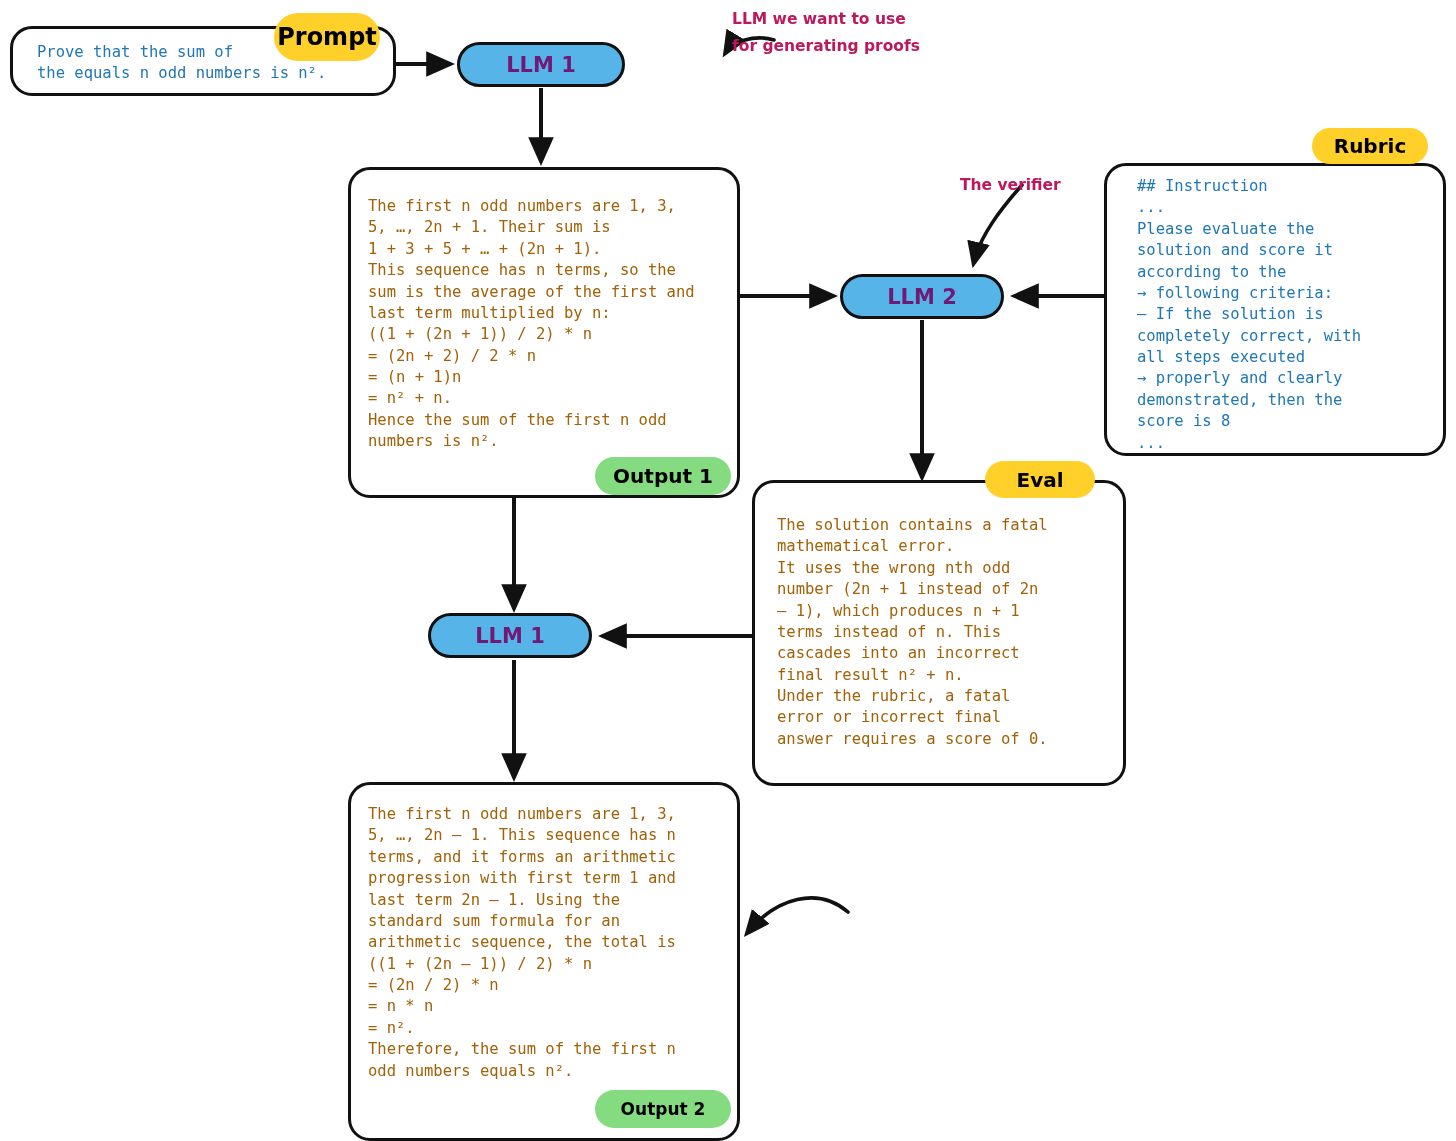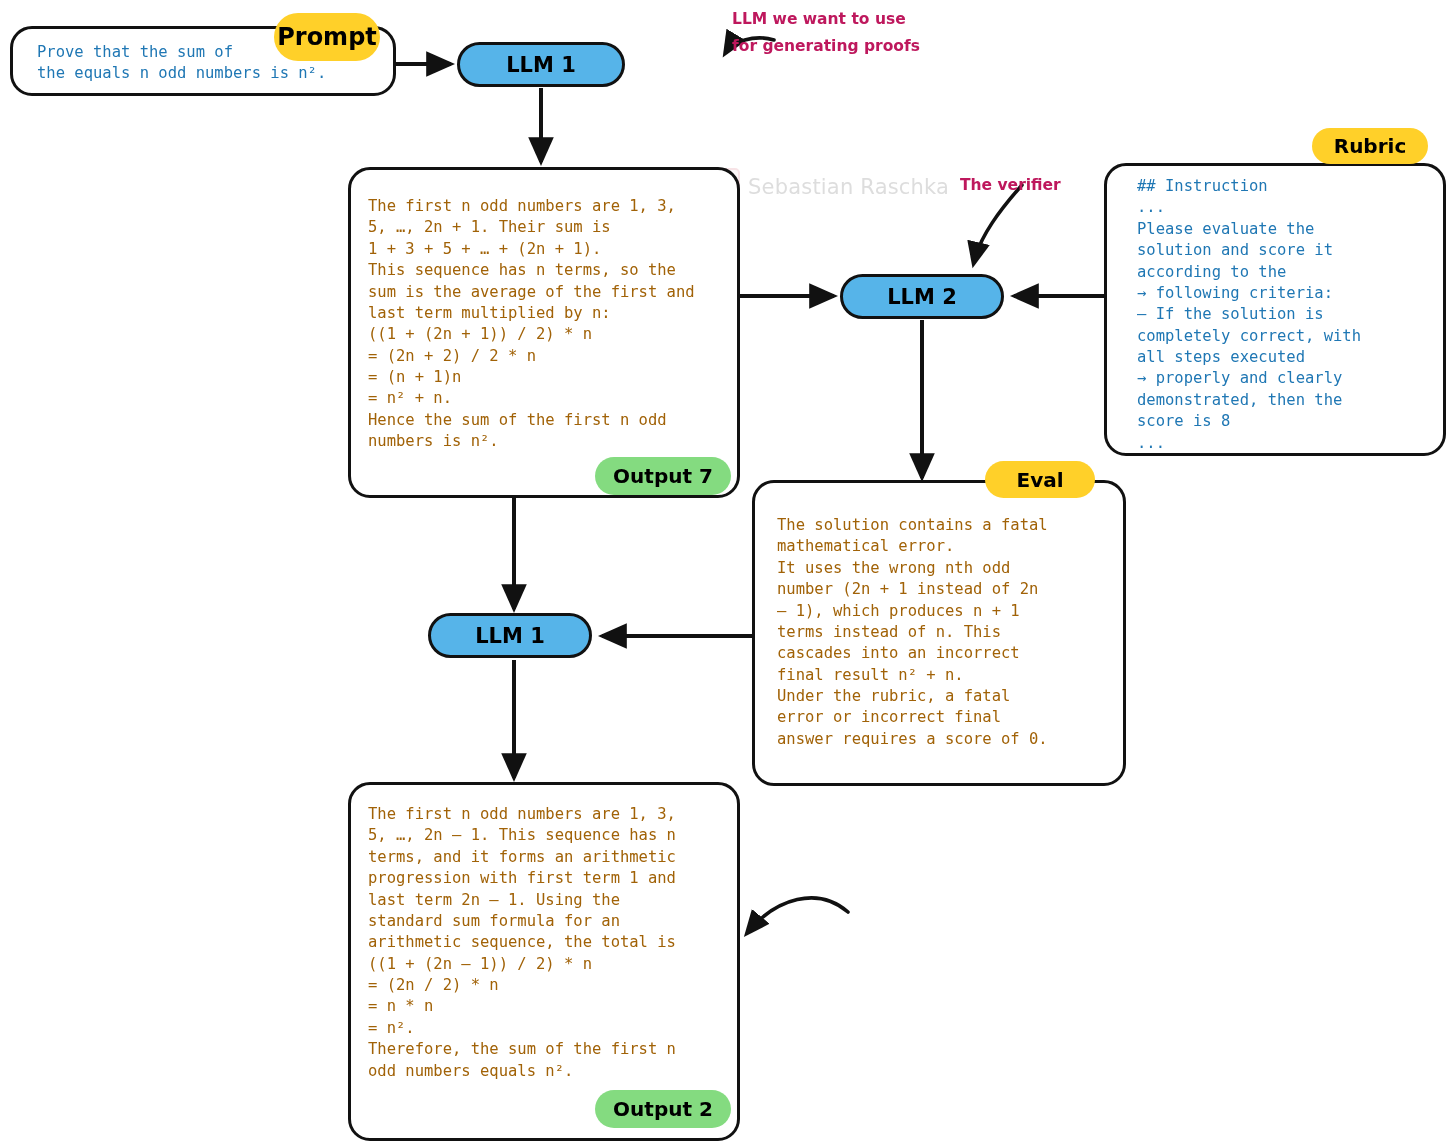--- a/index.html
+++ b/index.html
@@ -64,21 +64,21 @@
     position: absolute;
     background: #56B4E9;
     border: 3px solid #111111;
     border-radius: 999px;
     display: flex;
     align-items: center;
     justify-content: center;
     font-family: "DejaVu Sans", sans-serif;
     font-weight: bold;
     font-size: 21px;
-    color: #000000;
+    color: #701a75;
     z-index: 4;
     white-space: nowrap;
   }
 
   
   .annot {
     position: absolute;
     font-family: "DejaVu Sans", sans-serif;
     font-weight: bold;
     font-size: 15.5px;
@@ -152,24 +152,20 @@
       <line x1="514" y1="660" x2="514" y2="778" marker-end="url(#ah)"></line>
     </g>
 
     <g stroke="#111111" stroke-width="3.6" fill="none" stroke-linecap="round">
       <path d="M 866,48 C 846,42 824,50 818,60" transform="translate(-92,-8)" marker-end="url(#ah-thin)"></path>
       <path d="M 1022,185 C 1000,210 980,236 974,262" marker-end="url(#ah-thin)"></path>
       <path d="M 848,912 C 818,886 776,898 748,932" marker-end="url(#ah-thin)"></path>
     </g>
   </svg>
 
-  <div class="watermark" style="left:706px; top:168px;">
-    <div class="wm-logo"></div>
-    <div class="wm-text">Sebastian Raschka</div>
-  </div>
 
   <div class="box" style="left:10px; top:26px; width:386px; height:70px;">
     <div class="txt mono-blue" style="position:absolute; left:24px; top:13px; font-size:15.5px;">Prove that the sum of
 the equals n odd numbers is n².</div>
   </div>
   <div class="pill pill-yellow" style="left:274px; top:13px; width:106px; height:48px; font-size:24px;">Prompt</div>
 
   <div class="node" style="left:457px; top:42px; width:168px; height:45px;">LLM 1</div>
 
   <div class="annot" style="left:732px; top:6px;">LLM we want to use
@@ -182,21 +178,21 @@
 This sequence has n terms, so the
 sum is the average of the first and
 last term multiplied by n:
 ((1 + (2n + 1)) / 2) * n
 = (2n + 2) / 2 * n
 = (n + 1)n
 = n² + n.
 Hence the sum of the first n odd
 numbers is n².</div>
   </div>
-  <div class="pill pill-green" style="left:595px; top:457px; width:136px; height:38px; font-size:20px;">Output 7</div>
+  <div class="pill pill-green" style="left:595px; top:457px; width:136px; height:38px; font-size:20px;">Output 1</div>
 
   <div class="box" style="left:1104px; top:163px; width:342px; height:293px;">
     <div class="txt mono-blue" style="position:absolute; left:30px; top:10px; font-size:15.5px;">## Instruction
 ...
 Please evaluate the
 solution and score it
 according to the
 → following criteria:
 – If the solution is
 completely correct, with
@@ -237,16 +233,16 @@
 last term 2n – 1. Using the
 standard sum formula for an
 arithmetic sequence, the total is
 ((1 + (2n – 1)) / 2) * n
 = (2n / 2) * n
 = n * n
 = n².
 Therefore, the sum of the first n
 odd numbers equals n².</div>
   </div>
-  <div class="pill pill-green" style="left:595px; top:1090px; width:136px; height:38px; font-size:20px;text-align:center;">Output 2</div>
+  <div class="pill pill-green" style="left:595px; top:1090px; width:136px; height:38px; font-size:17px;text-align:center;">Output 2</div>
 
 
 </div>
 
 </body></html>

